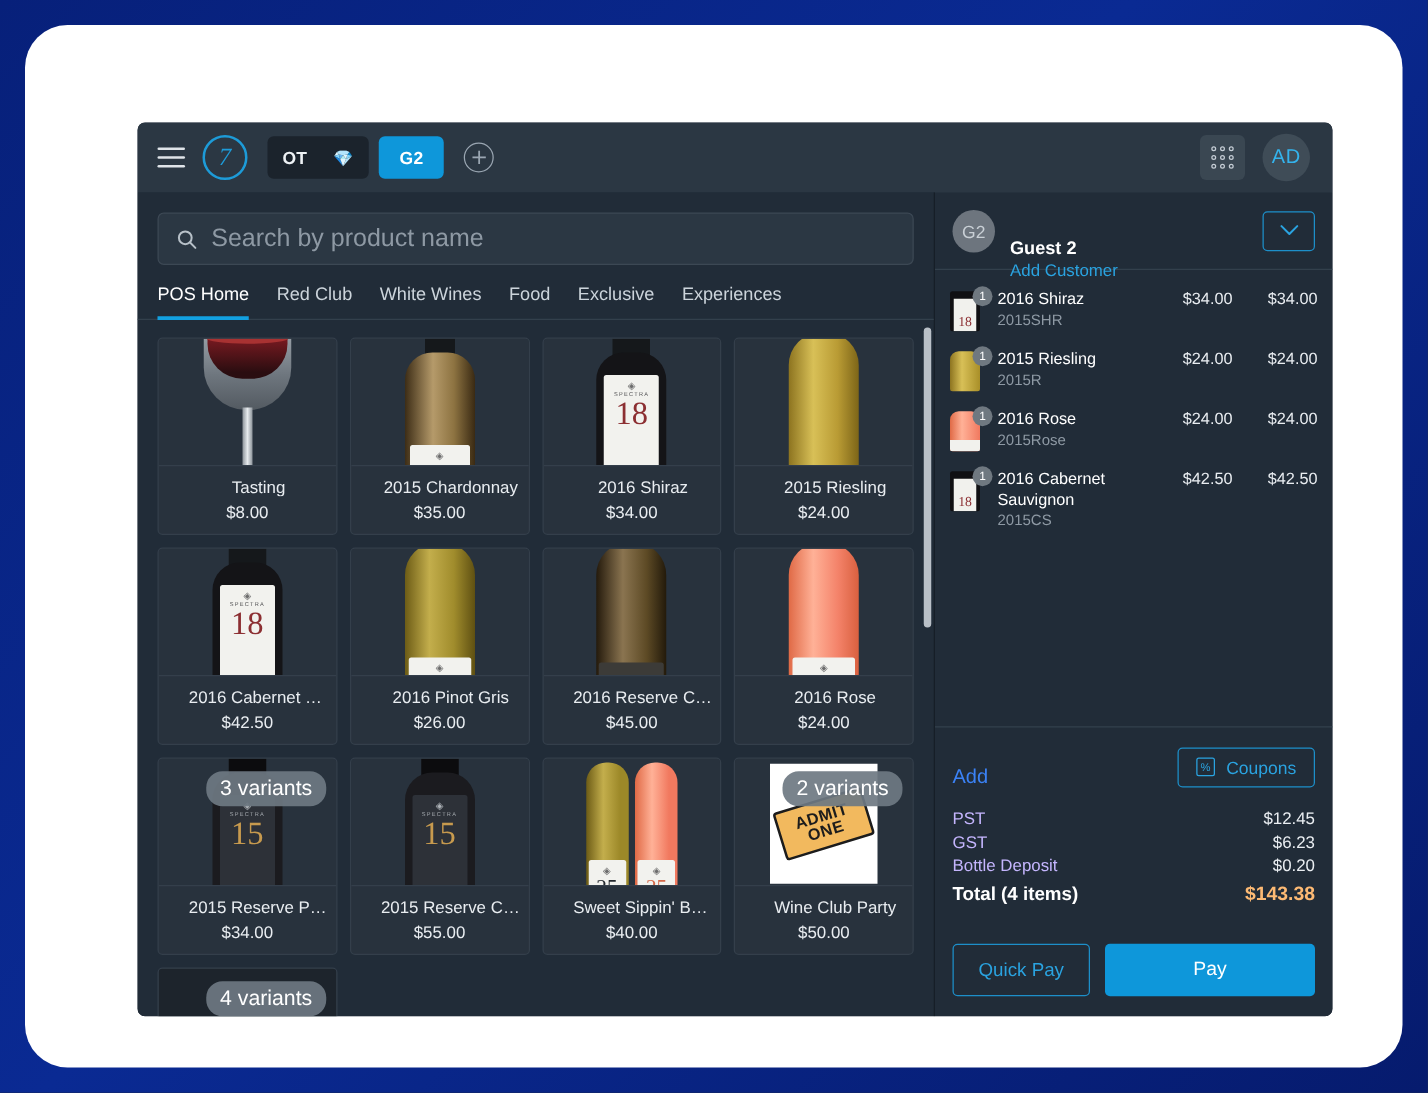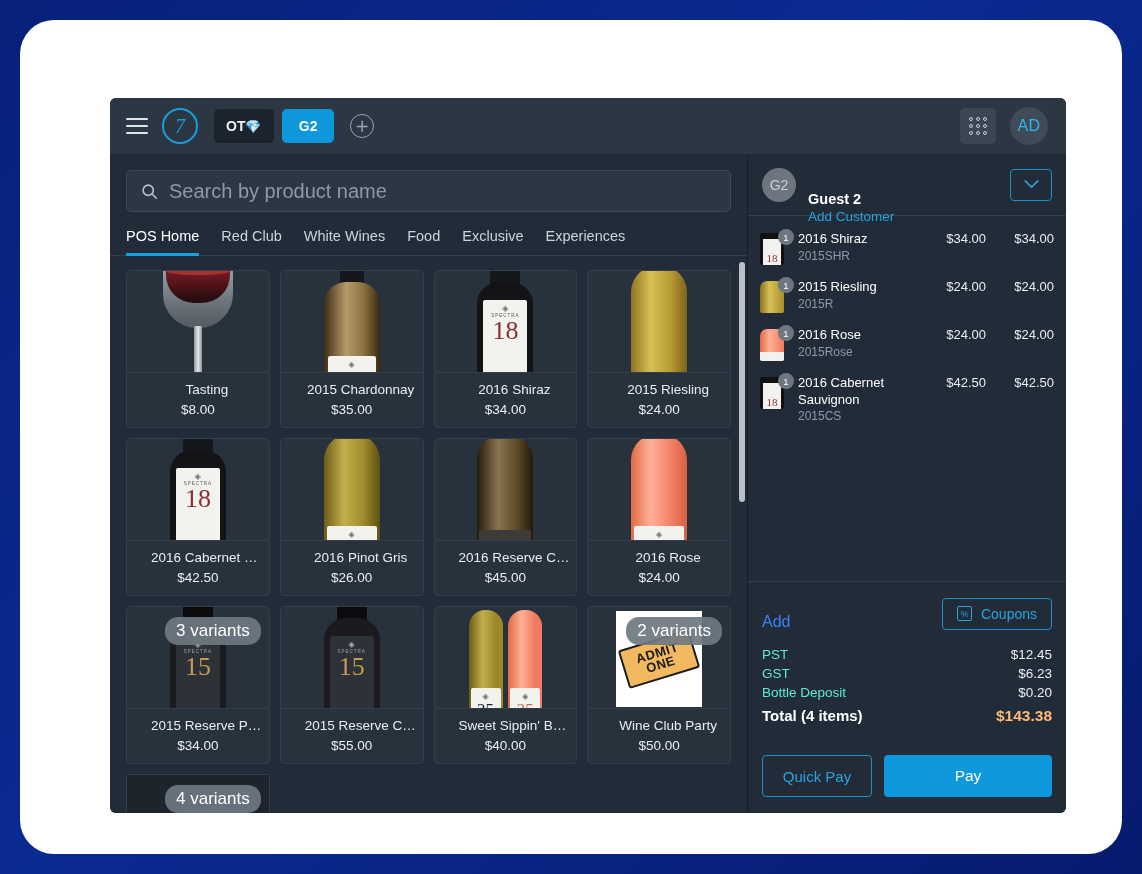--- a/index.html
+++ b/index.html
@@ -71,21 +71,21 @@
     font-family: "Liberation Serif", serif;
     font-style: italic;
     margin-right: 16px;
   }
 
   .tab-chip {
     height: 34px;
     min-width: 52px;
     border-radius: 5px;
     display: flex; align-items: center; justify-content: center;
-    gap: 0;
+    gap: 21px;
     font-size: 14px;
     font-weight: bold;
     padding: 0 12px;
     cursor: pointer;
     letter-spacing: .2px;
   }
   .tab-chip.dark { background: #1b232c; color: #eef2f5; margin-right: 8px; }
   .tab-chip.active { background: #0e97da; color: #ffffff; }
   .gem { font-size: 13px; line-height: 1; }
 
@@ -396,21 +396,21 @@
   .pct-box {
     width: 15px; height: 15px;
     border: 1px solid #2aa3e0;
     border-radius: 2px;
     display: flex; align-items: center; justify-content: center;
     font-size: 9px;
     color: #2aa3e0;
   }
 
   .total-line { display: flex; justify-content: space-between; margin-bottom: 4px; }
-  .total-line .lbl { color: #5eead4; font-size: 13.5px; }
+  .total-line .lbl { color: #c4b5fd; font-size: 13.5px; }
   .total-line .val { color: #e9edf1; font-size: 13.5px; }
   .total-line.grand { margin-top: 7px; margin-bottom: 0; }
   .total-line.grand .lbl { color: #ffffff; font-size: 15px; font-weight: bold; }
   .total-line.grand .val { color: #fdba74; font-size: 15.5px; font-weight: bold; }
 
   .pay-row { display: flex; gap: 12px; padding: 16px 14px 16px 14px; }
   .btn-quickpay {
     flex: 0 0 110px;
     height: 42px;
     border: 1px solid #1d8fc9;

